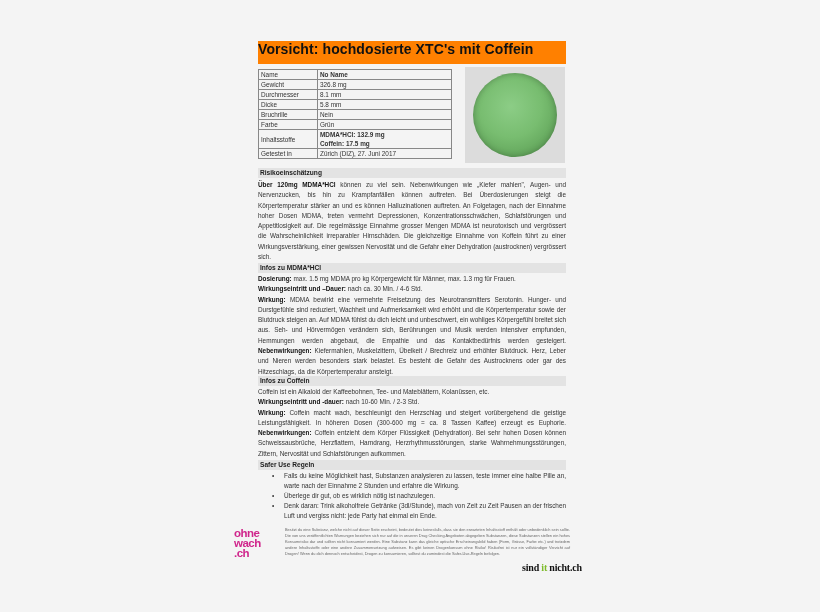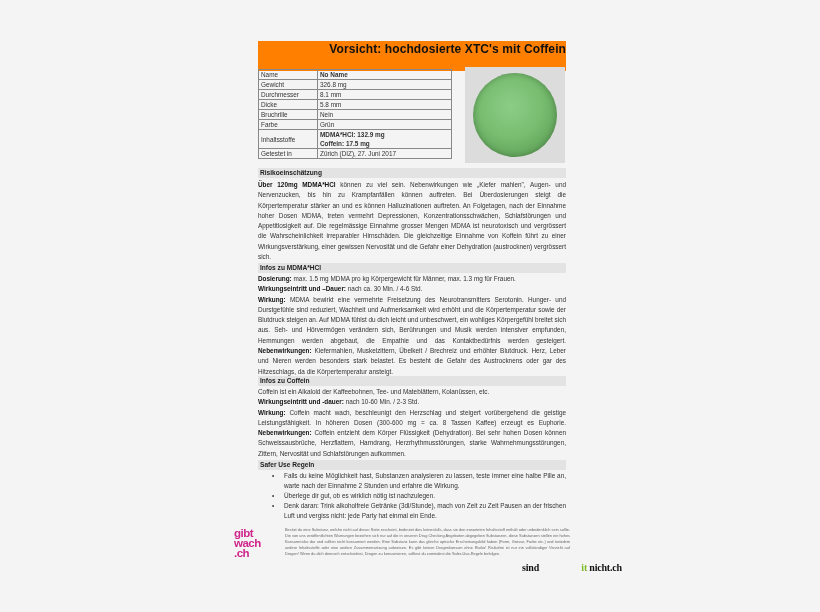--- a/index.html
+++ b/index.html
@@ -7,26 +7,26 @@
     width: 820px; height: 612px;
     background: #f4f4f4;
     position: relative;
     overflow: hidden;
     font-family: "Liberation Sans", sans-serif;
     color: #222;
   }
   .title-bar {
     position: absolute;
     left: 258px; top: 41px;
-    width: 308px; height: 30px;
+    width: 308px; height: 23px;
     background: #ff8000;
     color: #111;
-    font-size: 12px;
-    font-weight: bold;
-    text-align: right;
+    font-size: 14px;
+    font-weight: bold;
+    text-align: left;
     line-height: 17px;
     letter-spacing: 0.1px;
   }
   table.info {
     position: absolute;
     left: 258px; top: 69px;
     width: 194px;
     border-collapse: collapse;
     font-size: 6.4px;
     color: #333;
@@ -113,21 +113,21 @@
   }
   .logo-rave {
     position: absolute;
     left: 522px; top: 562px;
     font-family: "Liberation Serif", serif;
     font-size: 10px;
     font-weight: bold;
     color: #111;
     letter-spacing: -0.2px;
   }
-  .logo-rave .dot { color: #7dbb2a; margin-left: 40px; }
+  .logo-rave .dot { color: #7dbb2a; }
 </style>
 </head>
 <body>
 
 <div class="title-bar">Vorsicht: hochdosierte XTC's mit Coffein</div>
 
 <table class="info">
   <tbody>
       <tr>
     <td class="k">Name</td>
@@ -189,18 +189,18 @@
 </div>
 
 <div class="section-head" style="top:460px;">Safer Use Regeln</div>
 <ul class="rules">
   <li>Falls du keine Möglichkeit hast, Substanzen analysieren zu lassen, teste immer eine halbe Pille an, warte nach der Einnahme 2 Stunden und erfahre die Wirkung.</li>
   <li>Überlege dir gut, ob es wirklich nötig ist nachzulegen.</li>
   <li>Denk daran: Trink alkoholfreie Getränke (3dl/Stunde), mach von Zeit zu Zeit Pausen an der frischen Luft und vergiss nicht: jede Party hat einmal ein Ende.</li>
 </ul>
 
 <div class="logo-safer">
-  <div>gibt</div>
+  <div>ohne</div>
   <div>wach</div>
   <div>.ch</div>
 </div>
 <div class="footer-text">Besitzt du eine Substanz, welche nicht auf dieser Seite erscheint, bedeutet dies keinesfalls, dass sie den erwarteten Inhaltsstoff enthält oder unbedenklich sein sollte. Die von uns veröffentlichten Warnungen beziehen sich nur auf die in unseren Drug Checking Angeboten abgegeben Substanzen, diese Substanzen stellen ein hohes Konsumrisiko dar und sollten nicht konsumiert werden. Eine Substanz kann das gleiche optische Erscheinungsbild haben (Form, Grösse, Farbe etc.) und trotzdem andere Inhaltsstoffe oder eine andere Zusammensetzung aufweisen. Es gibt keinen Drogenkonsum ohne Risiko! Risikofrei ist nur ein vollständiger Verzicht auf Drogen! Wenn du dich dennoch entscheidest, Drogen zu konsumieren, solltest du zumindest die Safer-Use-Regeln befolgen.</div>
 <div class="logo-rave"><span>sind </span><span class="dot">it</span><span> nicht.ch</span></div>
 
 </body></html>

